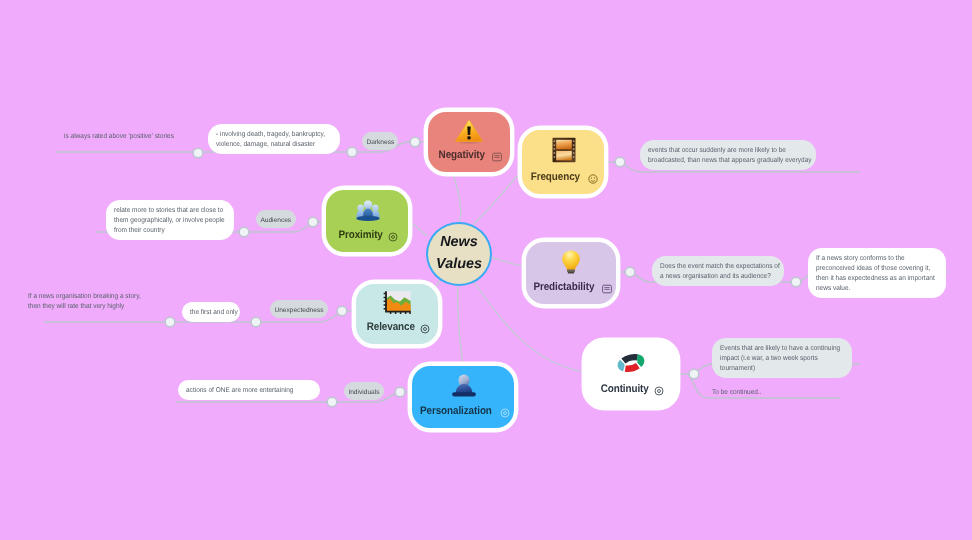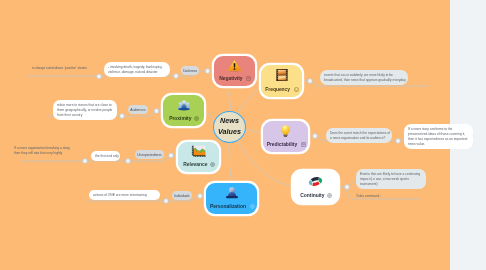--- a/index.html
+++ b/index.html
@@ -1,19 +1,19 @@
 <!DOCTYPE html>
 <html><head>
 <meta charset="utf-8">
 <title>News Values mind map</title>
 <style>
   html,body{margin:0;padding:0;}
   body{width:486px;height:270px;overflow:hidden;background:#eff3f6;
        font-family:"Liberation Sans",sans-serif;}
-  #stage{position:relative;width:450px;height:270px;background:#fdba74;}
+  #stage{position:relative;width:486px;height:270px;background:#f0abfc;}
   svg#edges{position:absolute;left:0;top:0;width:486px;height:270px;}
 
   .node{position:absolute;box-sizing:border-box;border-radius:9px;overflow:visible;
         box-shadow:0 0 0 2.2px #ffffff;
         display:flex;flex-direction:column;align-items:center;justify-content:space-between;}
   .node .ico{line-height:0;display:block;}
   .node .row{display:flex;align-items:center;justify-content:center;gap:2px;width:100%;
              position:absolute;left:0;bottom:4.4px;height:6px;}
   .node .lbl{font-size:5.5px;font-weight:bold;letter-spacing:-0.05px;white-space:nowrap;line-height:1;
               display:inline-block;transform:scaleX(0.9);transform-origin:center;}

